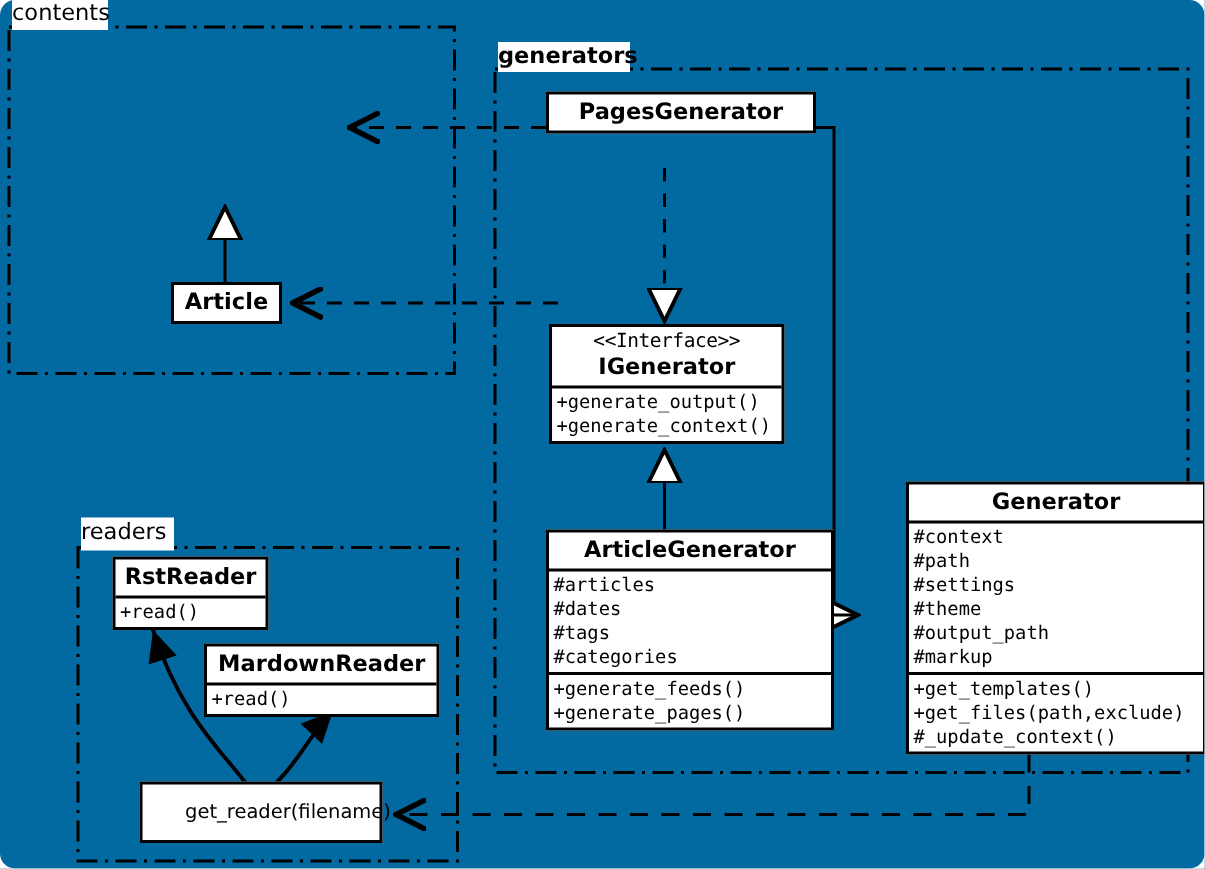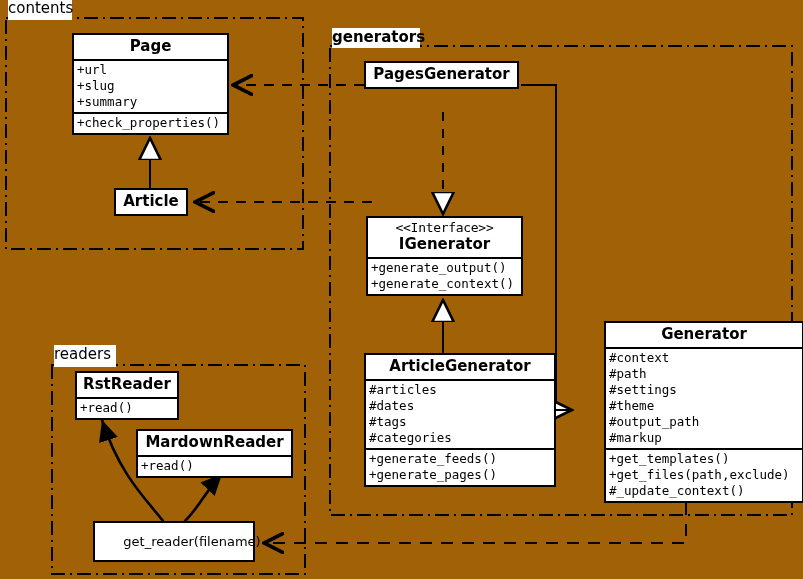--- a/index.html
+++ b/index.html
@@ -4,23 +4,24 @@
 <style>
   html, body {
     margin: 0;
     padding: 0;
     background: #ffffff;
   }
   #canvas {
     position: relative;
     width: 803px;
     height: 579px;
-    background: #a16207;
+    background: #0369a1;
     font-family: "DejaVu Sans", sans-serif;
     overflow: hidden;
+    border-radius: 10px;
   }
   #svg-layer {
     position: absolute;
     left: 0; top: 0;
     width: 803px;
     height: 579px;
   }
 
   
   .pkg-label {
@@ -130,37 +131,26 @@
 
     <path d="M 163 521 C 147 500 120 476 102 420" fill="none" stroke="#000" stroke-width="2.6" stroke-linecap="round" marker-end="url(#solidArrow)"></path>
 
     <path d="M 185 521 C 200 506 205 492 222 474" fill="none" stroke="#000" stroke-width="2.6" stroke-linecap="round" marker-end="url(#solidArrow)"></path>
   </svg>
 
   <div class="pkg-label" style="left:8px; top:1px;">contents</div>
   <div class="pkg-label" style="left:332px; top:30px;font-weight:bold;">generators</div>
   <div class="pkg-label" style="left:54px; top:347px;">readers</div>
 
-  <div class="uml" style="left:72px; top:33px; width:157px;">
-    <div class="hdr">Page</div>
-    <div class="sect">
-      <div>+url</div>
-      <div>+slug</div>
-      <div>+summary</div>
-    </div>
-    <div class="sect">
-      <div>+check_properties()</div>
-    </div>
-  </div>
 
   <div class="uml" style="left:114px; top:188px; width:74px;">
     <div class="hdr">Article</div>
   </div>
 
-  <div class="uml" style="left:364px; top:61px; width:155px;">
+  <div class="uml" style="left:364px; top:61px; width:180px;">
     <div class="hdr">PagesGenerator</div>
   </div>
 
   <div class="uml" style="left:366px; top:216px; width:157px;">
     <div class="hdr">
       <span class="stereo">&lt;&lt;Interface&gt;&gt;</span>
       <span>IGenerator</span>
     </div>
     <div class="sect">
       <div>+generate_output()</div>

